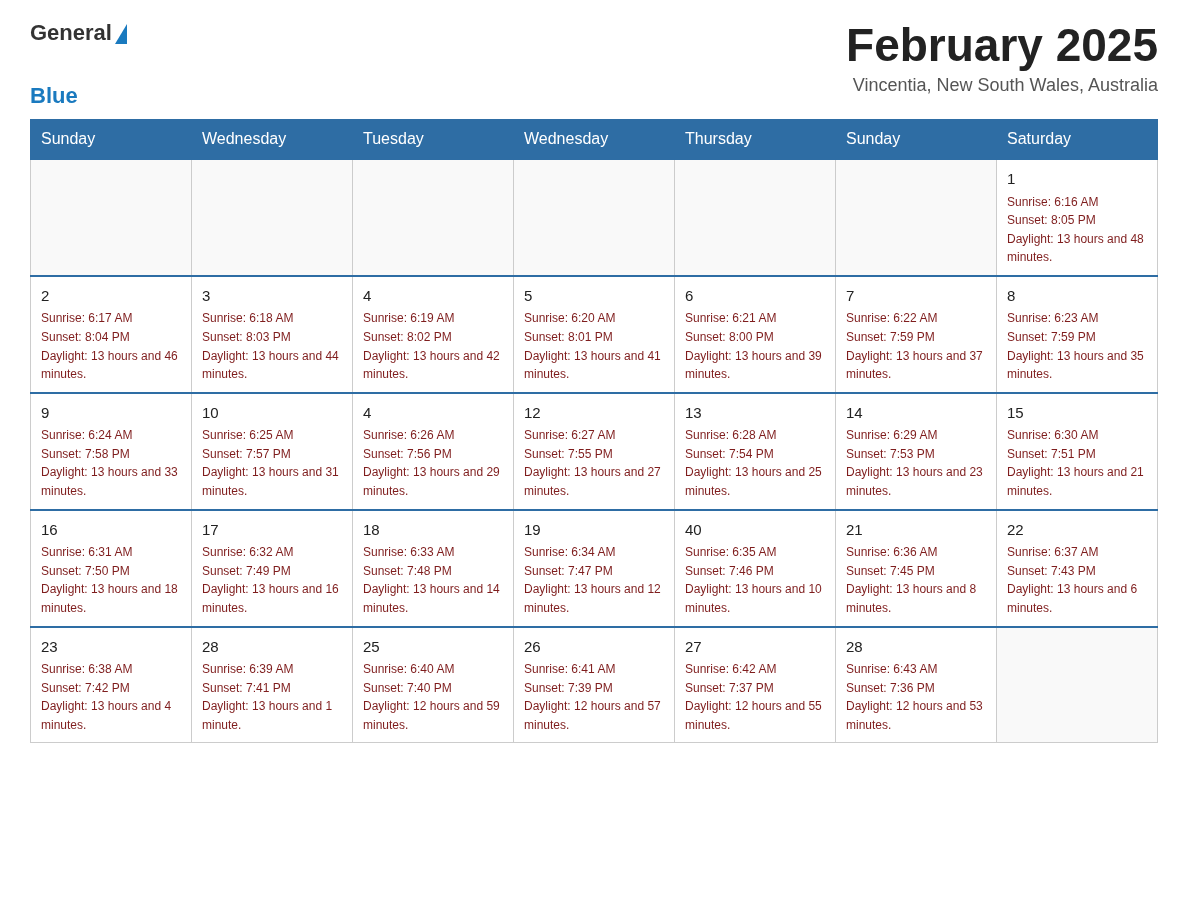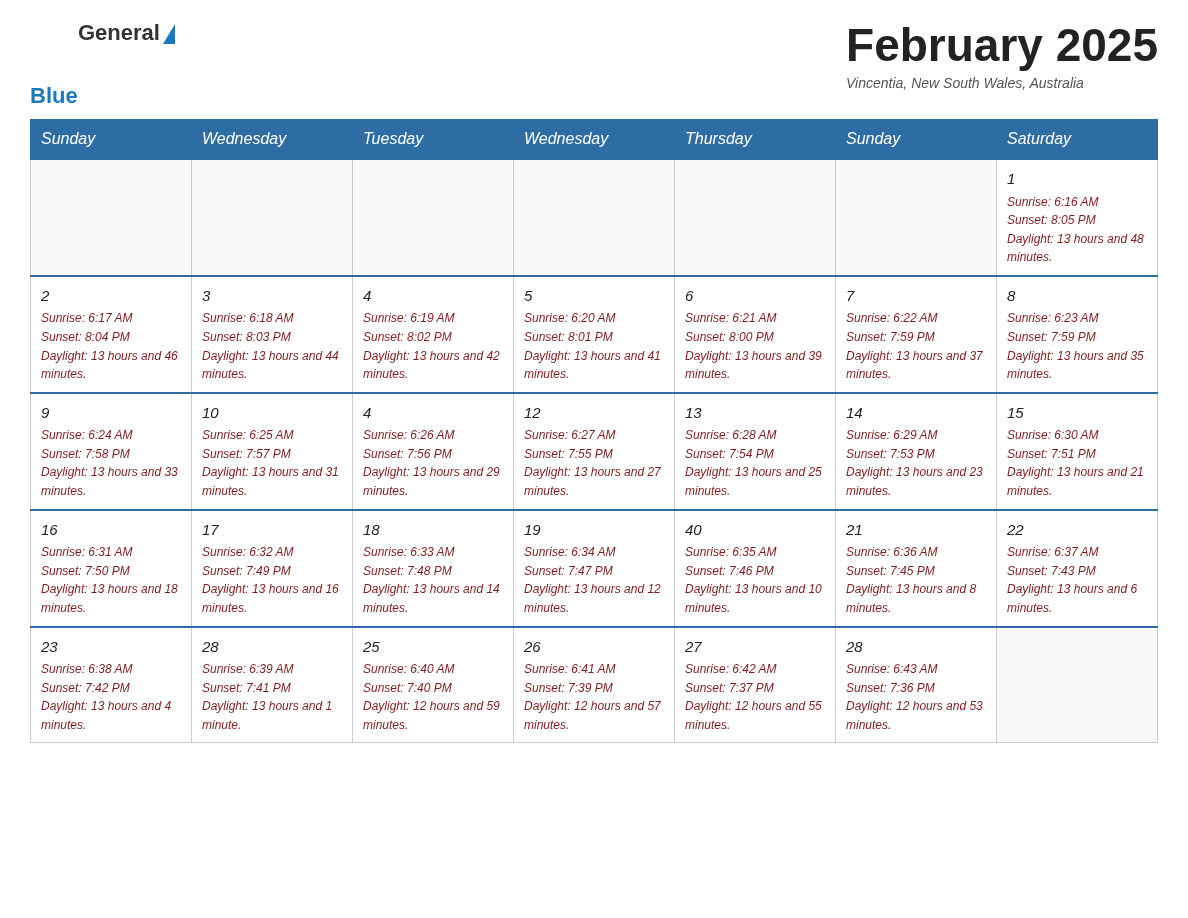--- a/index.html
+++ b/index.html
@@ -12,48 +12,45 @@
     .header {
       display: flex;
       justify-content: space-between;
       align-items: flex-start;
       margin-bottom: 10px;
     }
     .logo-text-general {
       font-size: 22px;
       font-weight: bold;
       color: #333;
-      margin-left: 48px;
     }
     .logo-text-blue {
       font-size: 22px;
       font-weight: bold;
       color: #1a7abf;
       margin-top: 37px;
     }
     .title-area {
-      text-align: left;
+      text-align: right;
     }
     .month-title {
       font-size: 46px;
       font-weight: bold;
       color: #222;
       line-height: 1.1;
     }
     .location-subtitle {
-      font-size: 14px;
+      font-size: 18px;
       color: #555;
       margin-top: 4px;
-      font-style: italic;
     }
     .calendar-table {
       width: 100%;
       border-collapse: collapse;
       margin-top: 1px;
-      font-style: italic;
     }
     .calendar-table th {
       background-color: #2e6da4;
       color: #fff;
       text-align: left;
       padding: 10px 10px;
       font-size: 16px;
       font-weight: normal;
       border: 1px solid #2e6da4;
     }

